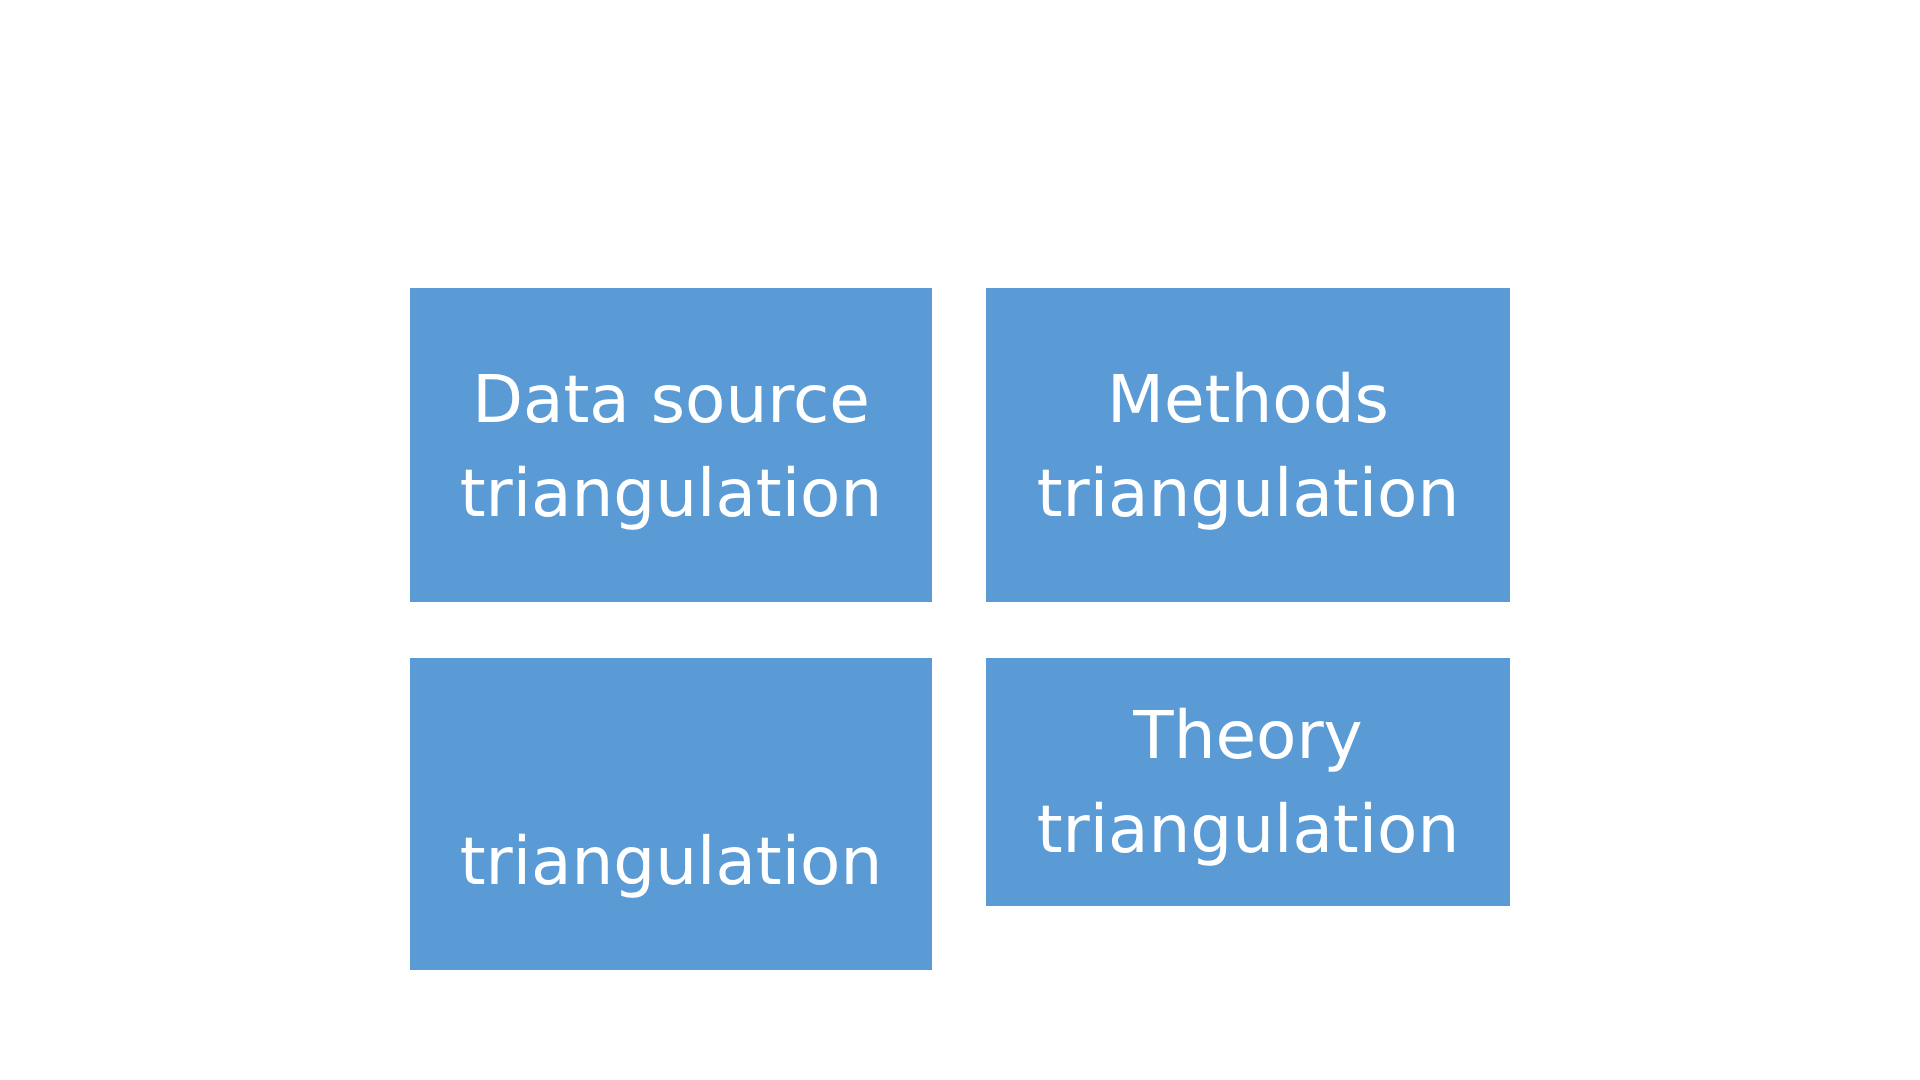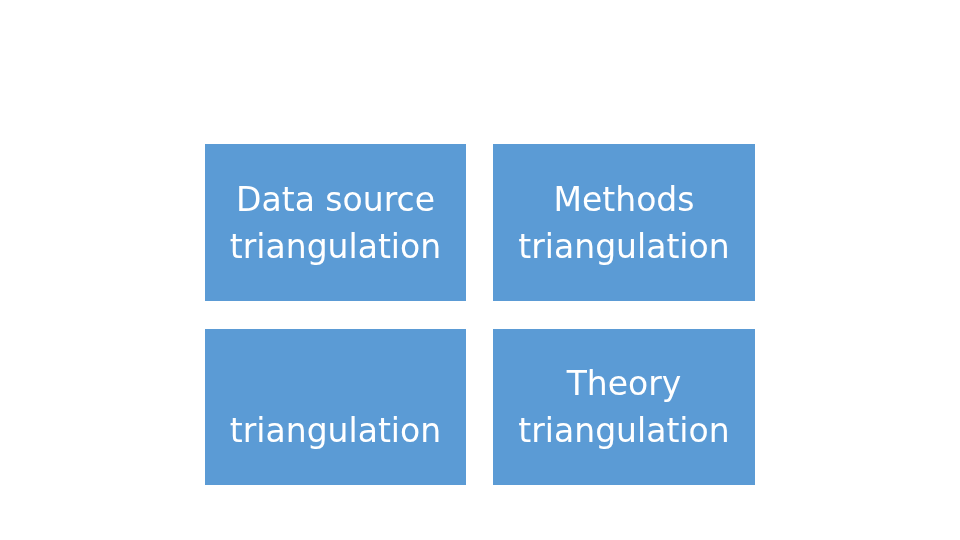--- a/index.html
+++ b/index.html
@@ -60,21 +60,21 @@
     color: #ffffff;
     display: block;
     width: 100%;
     text-align: center;
     letter-spacing: 0px;
   }
 
   .cell-r0c0 { left: 0px;   top: 0px;   width: 261px; height: 157px; }
   .cell-r0c1 { left: 288px; top: 0px;   width: 262px; height: 157px; }
   .cell-r1c0 { left: 0px;   top: 185px; width: 261px; height: 156px; }
-  .cell-r1c1 { left: 288px; top: 185px; width: 262px; height: 156px; }
+  .cell-r1c1 { left: 288px; top: 185px; width: 262px; height: 124px; }
 </style>
 </head>
 <body>
 
 <div class="slide">
 
 
   <div class="grid">
 
     <div class="cell cell-r0c0">

